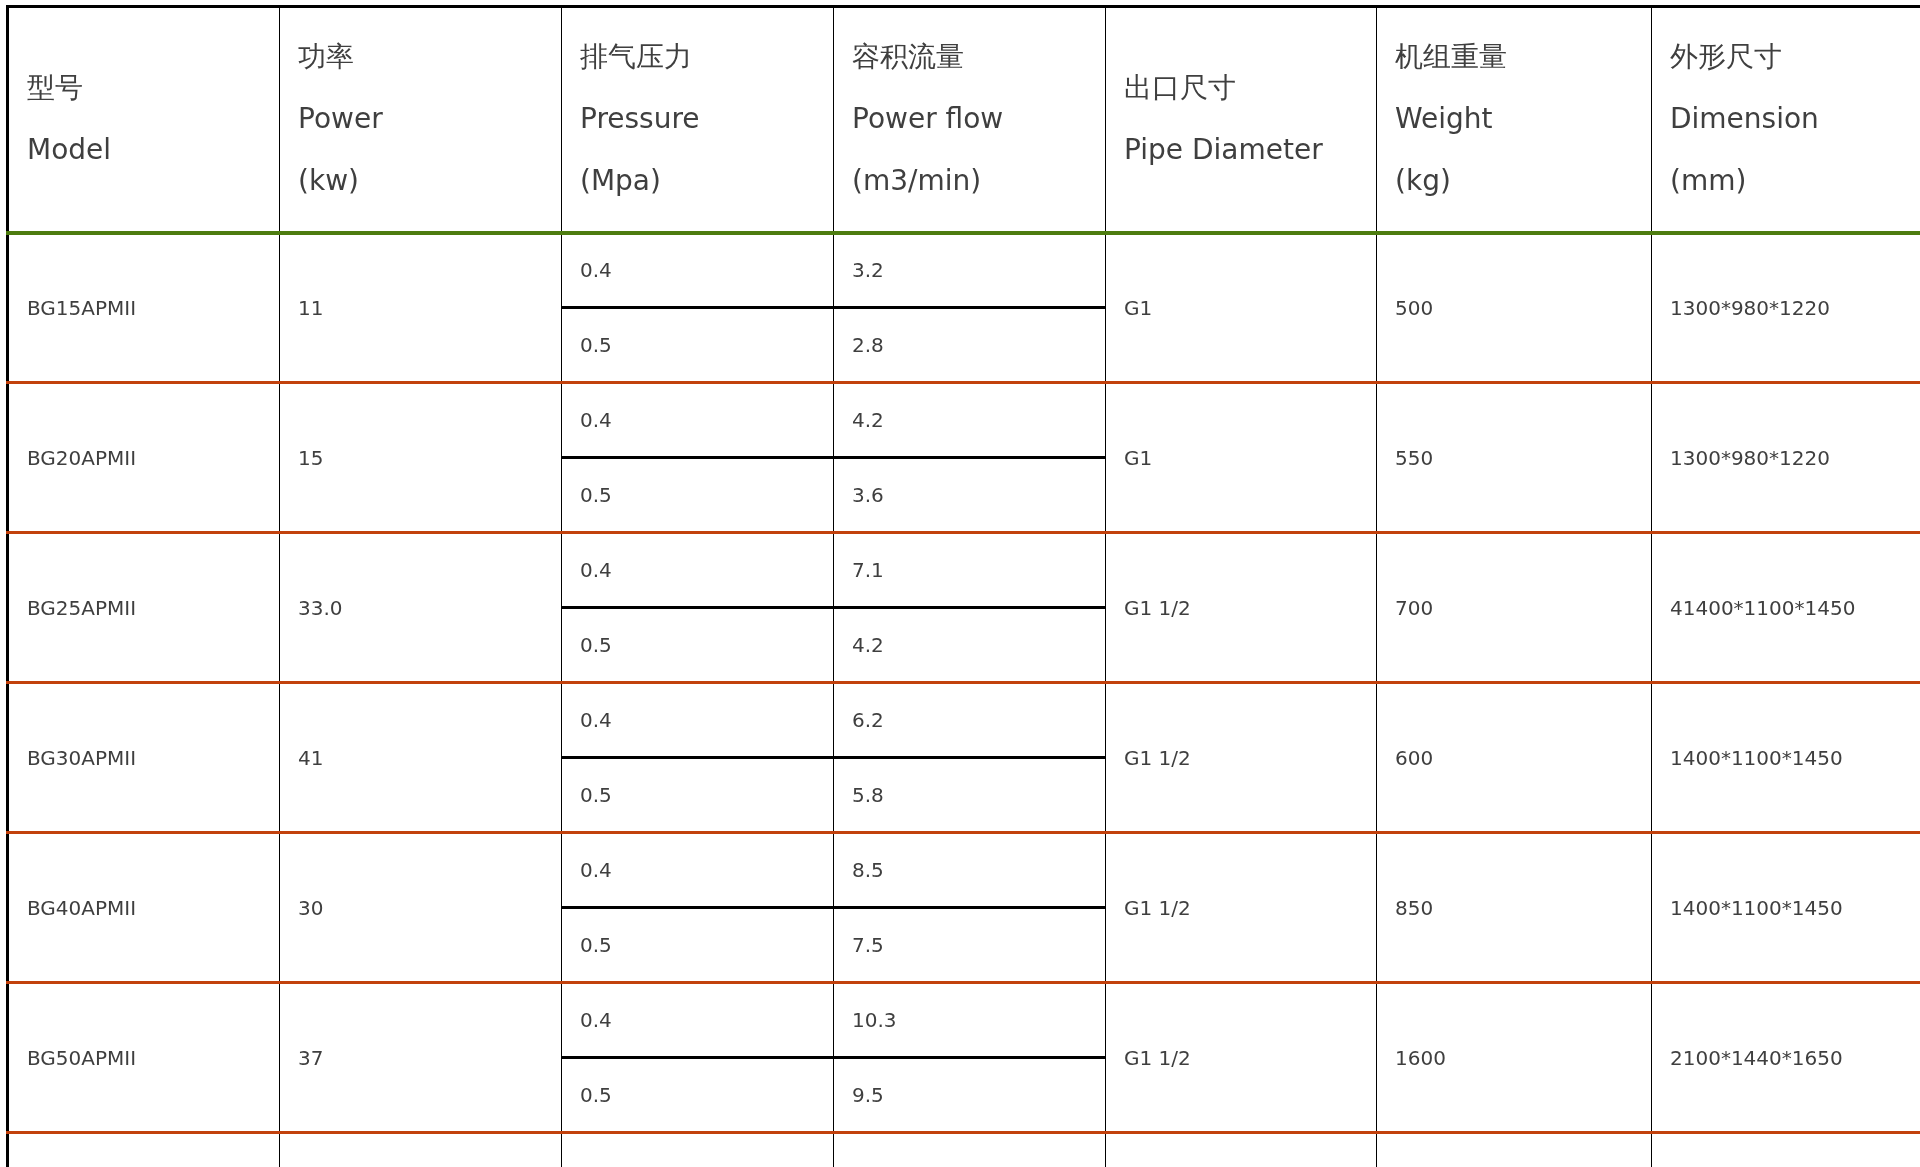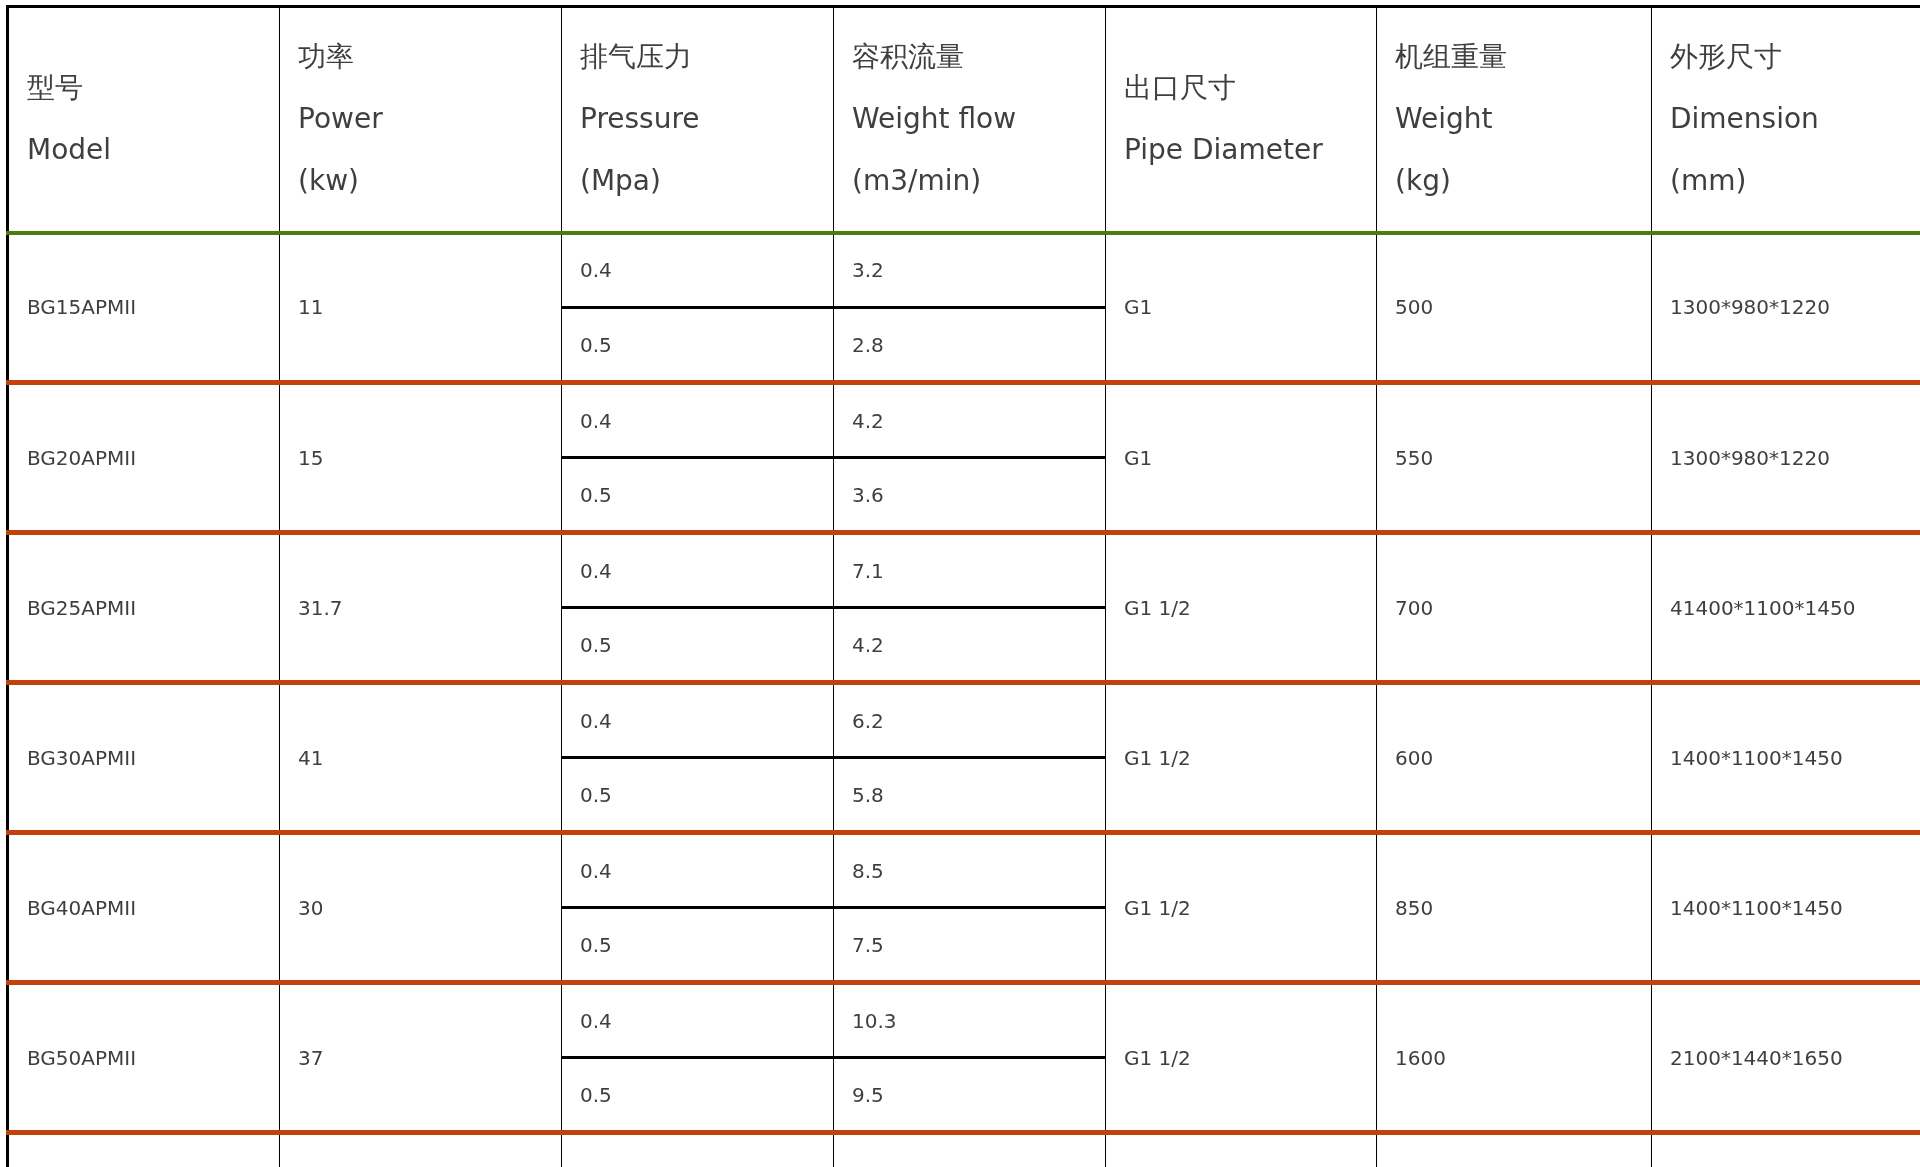--- a/index.html
+++ b/index.html
@@ -30,21 +30,21 @@
   table.spec { border-top: 3px solid #000; border-left: 3px solid #000; }
   th, td { border: 1px solid #000; background: #fff; font-weight: normal; }
 
   thead tr { height: 226px; }
   thead th { border-bottom: 4px solid #4d7c0f; text-align: left; vertical-align: middle; padding-left: 18px; }
   .hl { line-height: 62px; font-size: 28px; white-space: nowrap; }
 
   tbody td { font-size: 20px; padding-left: 18px; vertical-align: middle; }
   tr.sub { height: 75px; }
   td.divider { border-bottom: 3px solid #000; }
-  td.rb { border-bottom: 5px solid #c2410c; }
+  td.rb { border-bottom: 3px solid #c2410c; }
   td.dimension-cell {
     padding-right: 40px;
     word-break: break-all;
     line-height: 1.6;
   }
   tfoot tr { height: 40px; }
   tfoot td { border-bottom: none; }
 </style>
 </head>
 <body>
@@ -71,21 +71,21 @@
           <div class="hl">Power</div>
           <div class="hl">(kw)</div>
         </th>
         <th>
           <div class="hl">排气压力</div>
           <div class="hl">Pressure</div>
           <div class="hl">(Mpa)</div>
         </th>
         <th>
           <div class="hl">容积流量</div>
-          <div class="hl">Weight flow</div>
+          <div class="hl">Power flow</div>
           <div class="hl">(m3/min)</div>
         </th>
         <th>
           <div class="hl">出口尺寸</div>
           <div class="hl">Pipe Diameter</div>
         </th>
         <th>
           <div class="hl">机组重量</div>
           <div class="hl">Weight</div>
           <div class="hl">(kg)</div>
@@ -121,21 +121,21 @@
     <td class="weight-cell rb" rowspan="2">550</td>
     <td class="dimension-cell rb" rowspan="2">1300*980*1220</td>
   </tr>
   <tr class="sub">
     <td class="pressure-cell rb">0.5</td>
     <td class="flow-cell rb">3.6</td>
   </tr>
 
   <tr class="sub">
     <td class="model-cell rb" rowspan="2">BG25APMII</td>
-    <td class="power-cell rb" rowspan="2">31.7</td>
+    <td class="power-cell rb" rowspan="2">33.0</td>
     <td class="pressure-cell divider">0.4</td>
     <td class="flow-cell divider">7.1</td>
     <td class="pipe-cell rb" rowspan="2">G1 1/2</td>
     <td class="weight-cell rb" rowspan="2">700</td>
     <td class="dimension-cell rb" rowspan="2">41400*1100*1450</td>
   </tr>
   <tr class="sub">
     <td class="pressure-cell rb">0.5</td>
     <td class="flow-cell rb">4.2</td>
   </tr>

